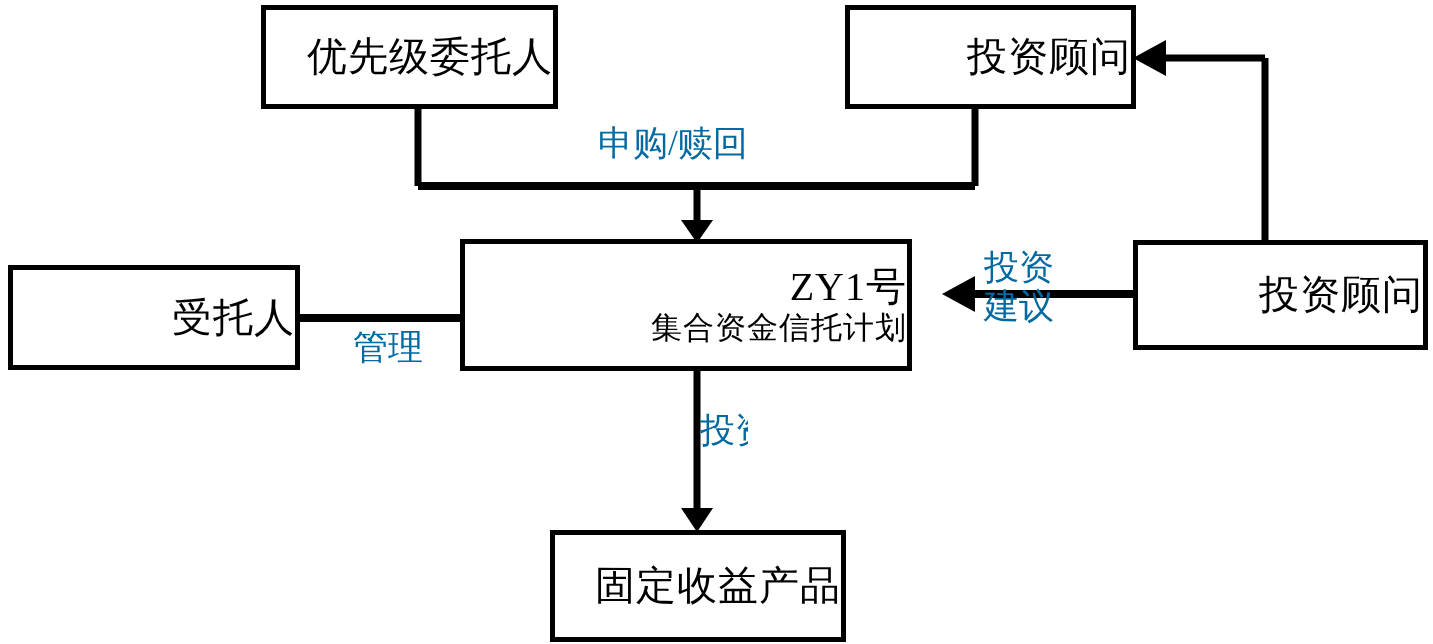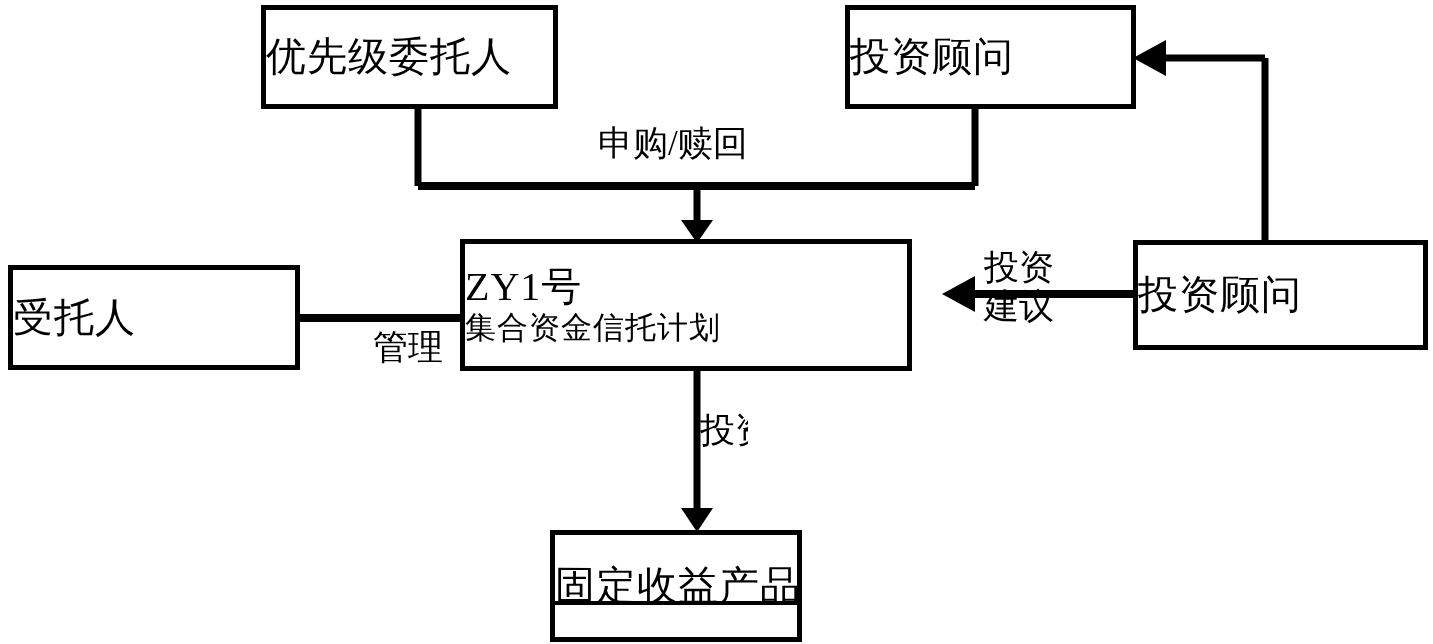--- a/index.html
+++ b/index.html
@@ -25,35 +25,35 @@
     width: 1433px;
     height: 644px;
   }
   .node-box {
     position: absolute;
     box-sizing: border-box;
     border: 5px solid #000000;
     background: #ffffff;
     display: flex;
     flex-direction: column;
-    align-items: flex-start;
+    align-items: flex-end;
     justify-content: center;
     line-height: 1.18;
     color: #000000;
     font-family: "Liberation Serif", "DejaVu Serif", serif;
     font-size: 40px;
     letter-spacing: 1px;
     white-space: nowrap;
   }
   .node-box .line2 {
     font-size: 31px;
   }
   .edge-label {
     position: absolute;
-    color: #000000;
+    color: #0369a1;
     background: transparent;
     font-family: "Liberation Serif", "DejaVu Serif", serif;
     font-size: 35px;
     line-height: 1.05;
     white-space: nowrap;
     text-align: center;
   }
   .edge-label.two-line {
     line-height: 1.12;
   }
@@ -127,29 +127,29 @@
   </div>
 
   <div class="node-box" style="left:8px; top:265px; width:292px; height:105px;">
     <span>受托人</span>
   </div>
 
   <div class="node-box" style="left:1133px; top:240px; width:295px; height:110px;">
     <span>投资顾问</span>
   </div>
 
-  <div class="node-box" style="left:550px; top:530px; width:252px; height:112px;text-decoration:underline;">
+  <div class="node-box" style="left:550px; top:530px; width:296px; height:112px;">
     <span>固定收益产品</span>
   </div>
 
   <div class="edge-label" style="left:598px; top:126px;">
     <span>申购/赎回</span>
   </div>
 
-  <div class="edge-label" style="left:373px; top:330px;text-align:right;">
+  <div class="edge-label" style="left:353px; top:330px;text-align:right;">
     <span>管理</span>
   </div>
 
   <div class="edge-label two-line" style="left:984px; top:248px;">
     <div>投资</div>
     <div>建议</div>
   </div>
 
 
   <div class="edge-label" style="left:700px; top:413px;">

